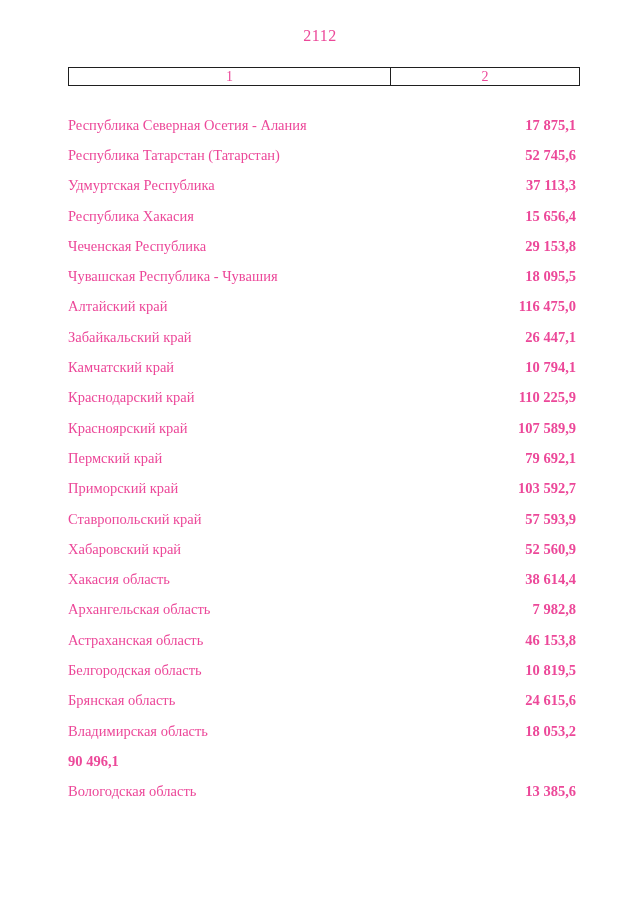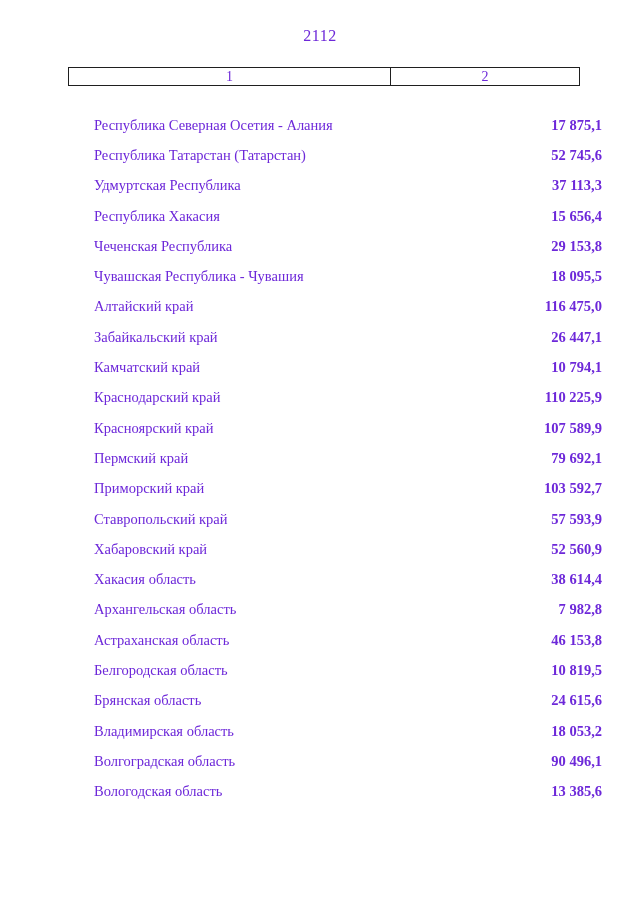--- a/index.html
+++ b/index.html
@@ -6,21 +6,21 @@
     margin: 0;
     padding: 0;
     background: #ffffff;
   }
   .page {
     position: relative;
     width: 640px;
     height: 905px;
     background: #ffffff;
     font-family: "Liberation Serif", serif;
-    color: #6d28d9;
+    color: #ec4899;
     overflow: hidden;
   }
   .page-number {
     position: absolute;
     top: 27px;
     left: 0;
     right: 0;
     text-align: center;
     font-size: 16px;
     letter-spacing: 0.5px;
@@ -48,21 +48,20 @@
     border-right: 1.5px solid #1f1f1f;
   }
   .header-cell.c2 {
     flex: 1;
   }
   .rows {
     position: absolute;
     top: 110px;
     left: 68px;
     width: 508px;
-    margin-left: 26px;
   }
   .row {
     display: flex;
     justify-content: space-between;
     align-items: center;
     height: 30.3px;
     font-size: 14.5px;
   }
   .cell-name {
     text-align: left;
@@ -165,21 +164,20 @@
       </div>
       <div class="row">
         <span class="cell-name">Брянская область</span>
         <span class="cell-value">24 615,6</span>
       </div>
       <div class="row">
         <span class="cell-name">Владимирская область</span>
         <span class="cell-value">18 053,2</span>
       </div>
       <div class="row">
-        <span class="cell-name">Волгоградская область</span>
         <span class="cell-value">90 496,1</span>
       </div>
       <div class="row">
         <span class="cell-name">Вологодская область</span>
         <span class="cell-value">13 385,6</span>
       </div>
     </div>
 
 </div>
 

